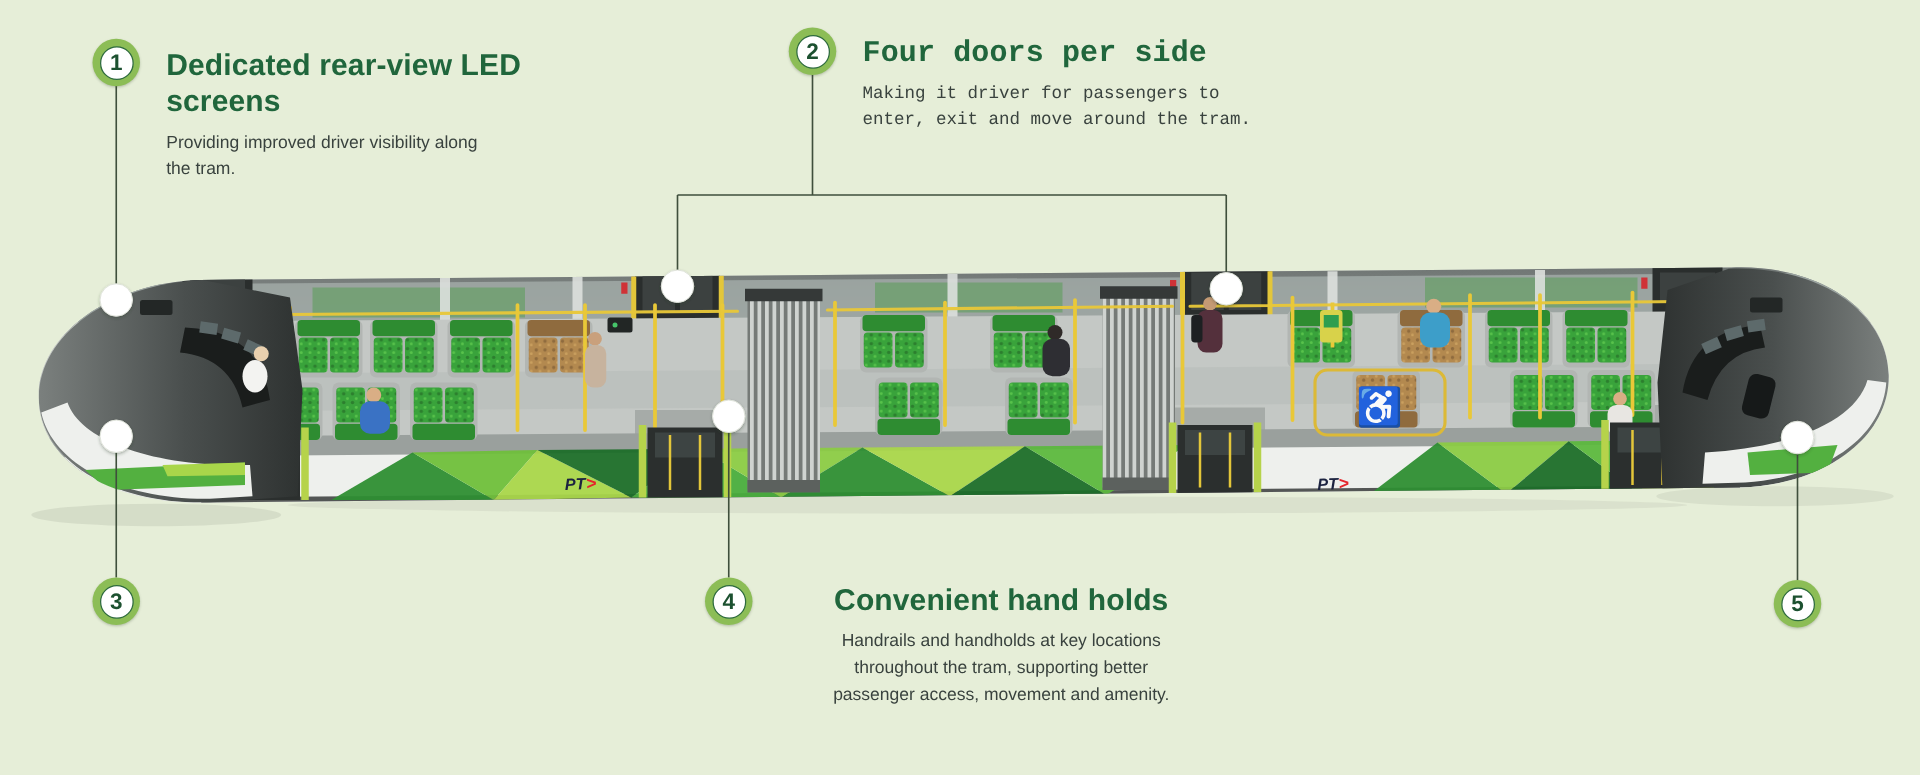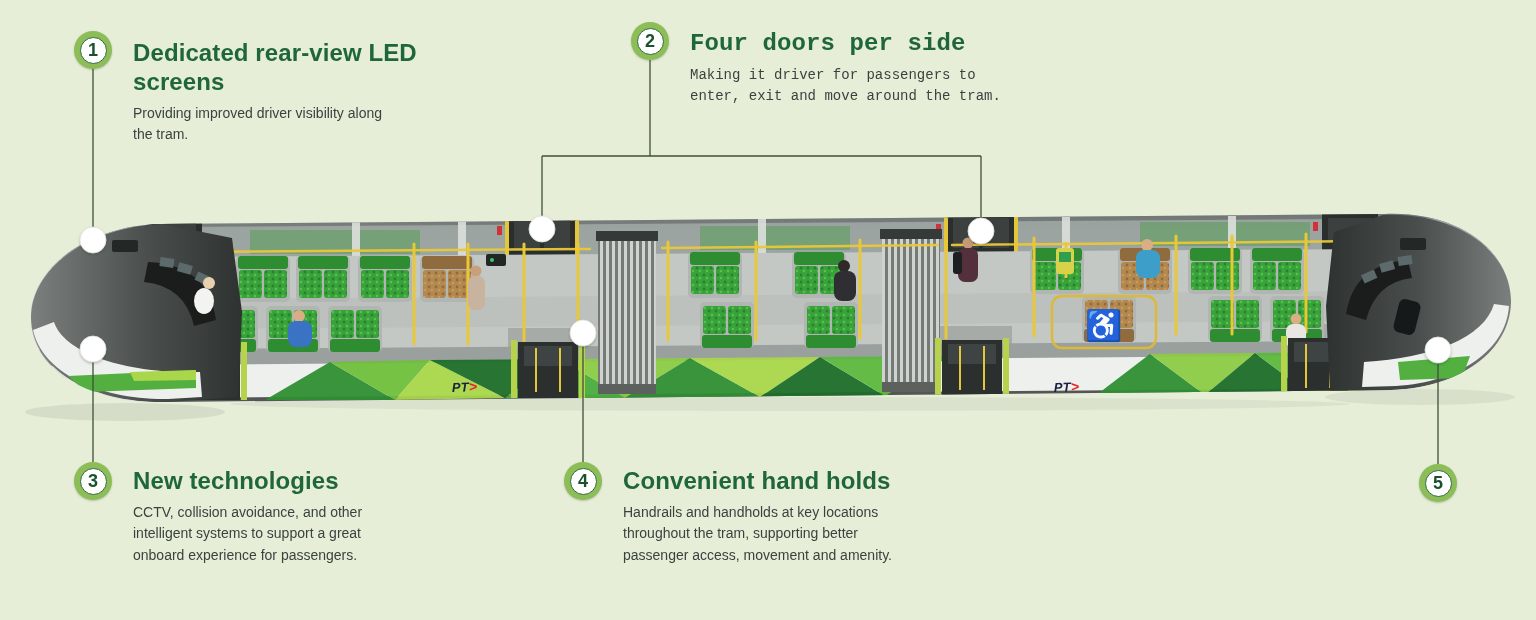--- a/index.html
+++ b/index.html
@@ -29,21 +29,21 @@
     margin:0 0 6px 0;font-weight:700;font-size:24px;line-height:1.2;
     color:#20663c;letter-spacing:.1px;
   }
   .callout p{
     margin:0;font-size:14px;line-height:21.5px;color:#39423e;
     white-space:pre-line;
   }
   .c1{left:133px;top:39px;width:345px;}
   .c2{left:690px;top:30px;width:312px;font-family:Liberation Mono, monospace;}
   .c3{left:133px;top:467px;width:342px;}
-  .c4{left:623px;top:467px;width:356px;}
+  .c4{left:623px;top:467px;width:356px;text-align:center;}
   .c5{left:1123px;top:467px;width:292px;}
   .b1{left:74px;top:31px;}
   .b2{left:631px;top:22px;}
   .b3{left:74px;top:462px;}
   .b4{left:564px;top:462px;}
   .b5{left:1419px;top:464px;}
 </style>
 </head>
 <body>
 
@@ -407,26 +407,20 @@
   <div class="callout c1">
     <h3>Dedicated rear-view LED screens</h3>
     <p>Providing improved driver visibility along
 the tram.</p>
   </div>
   <div class="callout c2">
     <h3>Four doors per side</h3>
     <p>Making it driver for passengers to
 enter, exit and move around the tram.</p>
   </div>
-  <div class="callout c3">
-    <h3>New technologies</h3>
-    <p>CCTV, collision avoidance, and other
-intelligent systems to support a great
-onboard experience for passengers.</p>
-  </div>
   <div class="callout c4">
     <h3>Convenient hand holds</h3>
     <p>Handrails and handholds at key locations
 throughout the tram, supporting better
 passenger access, movement and amenity.</p>
   </div>
 
 </div>
 
 </body></html>

